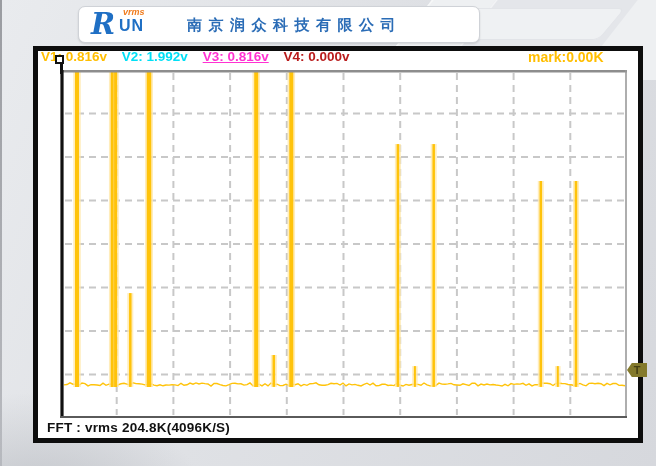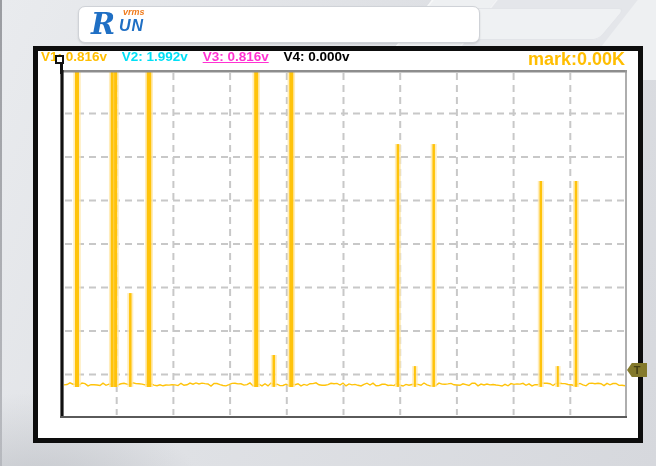--- a/index.html
+++ b/index.html
@@ -19,32 +19,32 @@
 
   
   .banner{position:absolute;left:78px;top:6px;width:400px;height:35px;background:#ffffff;
     border:1px solid #cfd2d7;border-radius:7px;box-shadow:0 1px 2px rgba(0,0,0,.12);}
   .banner-tail{position:absolute;left:430px;top:8px;width:180px;height:30px;background:#eff1f3;
     transform:skewX(-40deg);border-radius:6px;border:1px solid #e2e4e8;}
   .logo{position:absolute;left:12px;top:1px;width:90px;height:33px;}
   .logo-r{font-family:"DejaVu Serif",serif;font-style:italic;font-weight:bold;
     font-size:29px;line-height:32px;}
   .logo-un{position:absolute;left:28px;top:9px;font-size:16px;font-weight:bold;
-    font-style:italic;letter-spacing:1px;}
+    letter-spacing:1px;}
   .logo-zhong{position:absolute;left:32px;top:-1px;font-size:9px;font-weight:bold;font-style:italic;}
   .company{position:absolute;left:108px;top:9px;font-size:15px;font-weight:bold;
     letter-spacing:6.5px;color:#2a6cb6;white-space:nowrap;}
 
   
   .scope-frame{position:absolute;left:33px;top:46px;width:610px;height:397px;
     background:#ffffff;border:5px solid #0d0d0d;box-sizing:border-box;}
   .status-row{position:absolute;left:3px;top:-2px;font-size:13.5px;font-weight:bold;
     white-space:nowrap;letter-spacing:0px;}
   .status-row .ch{margin-right:11px;}
-  .mark-readout{position:absolute;left:490px;top:-2px;font-size:18px;font-weight:bold;text-align:right;}
+  .mark-readout{position:absolute;left:490px;top:-2px;font-size:14px;font-weight:bold;text-align:right;}
 
   .fft-svg{position:absolute;left:22px;top:19px;display:block;}
 
   .flag-marker{position:absolute;left:17px;top:4px;width:9px;height:9px;background:#ffffff;
     border:2px solid #111;box-sizing:border-box;}
   .flag-tail{position:absolute;left:3px;top:7px;width:3px;height:10px;background:#111;}
 
   .trigger-tag{position:absolute;left:589px;top:312px;width:20px;height:14px;background:#847a2c;
     clip-path:polygon(0 50%,24% 0,100% 0,100% 100%,24% 100%);
     color:#453f12;font-size:11px;font-weight:bold;text-align:center;line-height:14px;}
@@ -61,28 +61,29 @@
   <div class="facet-b"></div>
   <div class="shadow-bl"></div>
   <div class="banner-tail"></div>
 
   <div class="banner">
     <div class="logo">
       <span class="logo-r" style="color: rgb(31, 111, 196);">R</span>
       <span class="logo-un" style="color: rgb(31, 111, 196);">UN</span>
       <span class="logo-zhong" style="color: rgb(240, 124, 30);">vrms</span>
     </div>
+    <div class="company">南京润众科技有限公司</div>
   </div>
 
   <div class="scope-frame">
     <div class="status-row">
       <span class="ch" style="color: rgb(255, 190, 0);">V1: 0.816v</span>
       <span class="ch" style="color: rgb(0, 223, 245);">V2: 1.992v</span>
       <span class="ch" style="color: rgb(255, 50, 210); text-decoration: underline;">V3: 0.816v</span>
-      <span class="ch" style="color: #000000;">V4: 0.000v</span>
+      <span class="ch" style="color: #b91c1c;">V4: 0.000v</span>
     </div>
     <div class="mark-readout" style="color: rgb(255, 190, 0);">mark:0.00K</div>
 
     <svg id="fft-chart" class="fft-svg" width="567" height="348" viewBox="0 0 567 348">
         <line x1="56.7" y1="3" x2="56.7" y2="345" stroke="#c8c8c8" stroke-width="2" stroke-dasharray="7 5"></line>
         <line x1="113.4" y1="3" x2="113.4" y2="345" stroke="#c8c8c8" stroke-width="2" stroke-dasharray="7 5"></line>
         <line x1="170.1" y1="3" x2="170.1" y2="345" stroke="#c8c8c8" stroke-width="2" stroke-dasharray="7 5"></line>
         <line x1="226.8" y1="3" x2="226.8" y2="345" stroke="#c8c8c8" stroke-width="2" stroke-dasharray="7 5"></line>
         <line x1="283.5" y1="3" x2="283.5" y2="345" stroke="#c8c8c8" stroke-width="2" stroke-dasharray="7 5"></line>
         <line x1="340.2" y1="3" x2="340.2" y2="345" stroke="#c8c8c8" stroke-width="2" stroke-dasharray="7 5"></line>
@@ -130,14 +131,15 @@
         <line x1="566" y1="0" x2="566" y2="348" stroke="#9a9a9a" stroke-width="1.6"></line>
         <line x1="0" y1="347" x2="567" y2="347" stroke="#5a5a5a" stroke-width="2"></line>
       </svg>
 
     <div class="flag-marker">
       <div class="flag-tail"></div>
     </div>
 
     <div class="trigger-tag" style="background: rgb(132, 122, 44);">T</div>
 
+    <div class="fft-label">FFT : vrms 204.8K(4096K/S)</div>
   </div>
 </div>
 
 </body></html>

